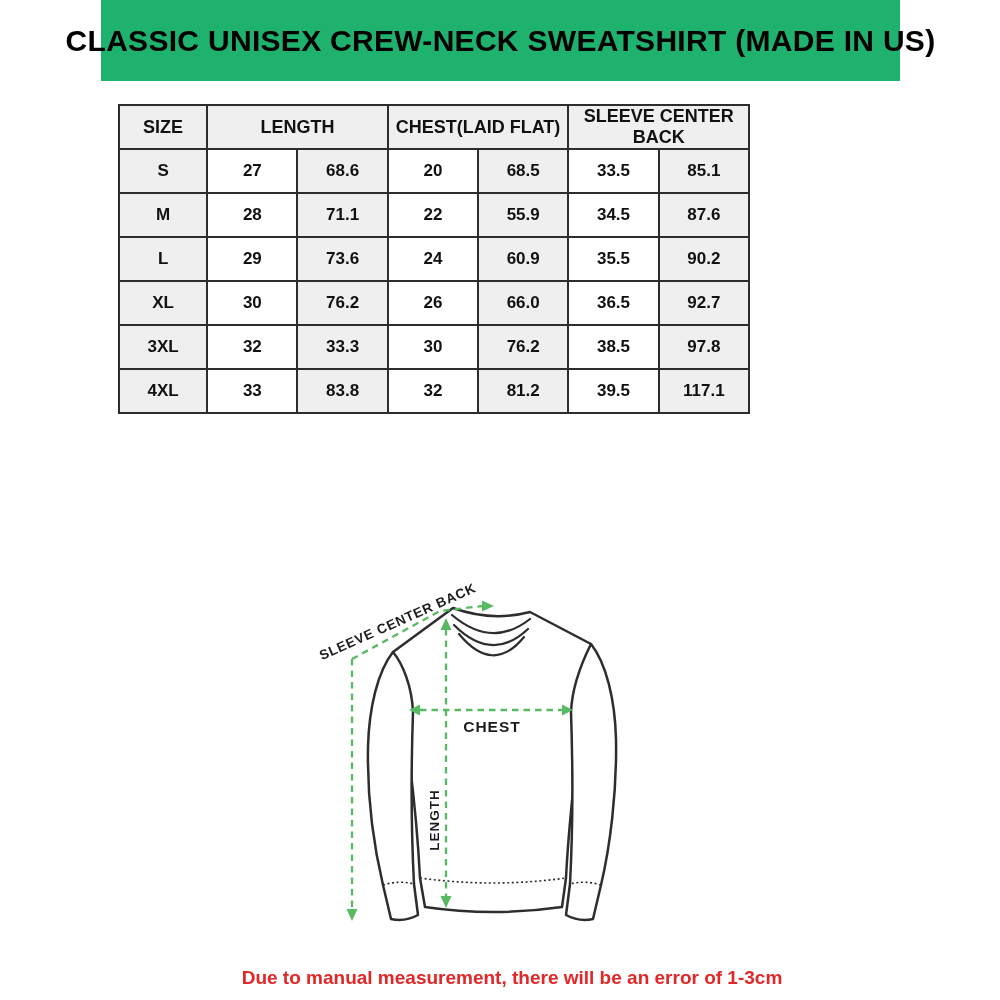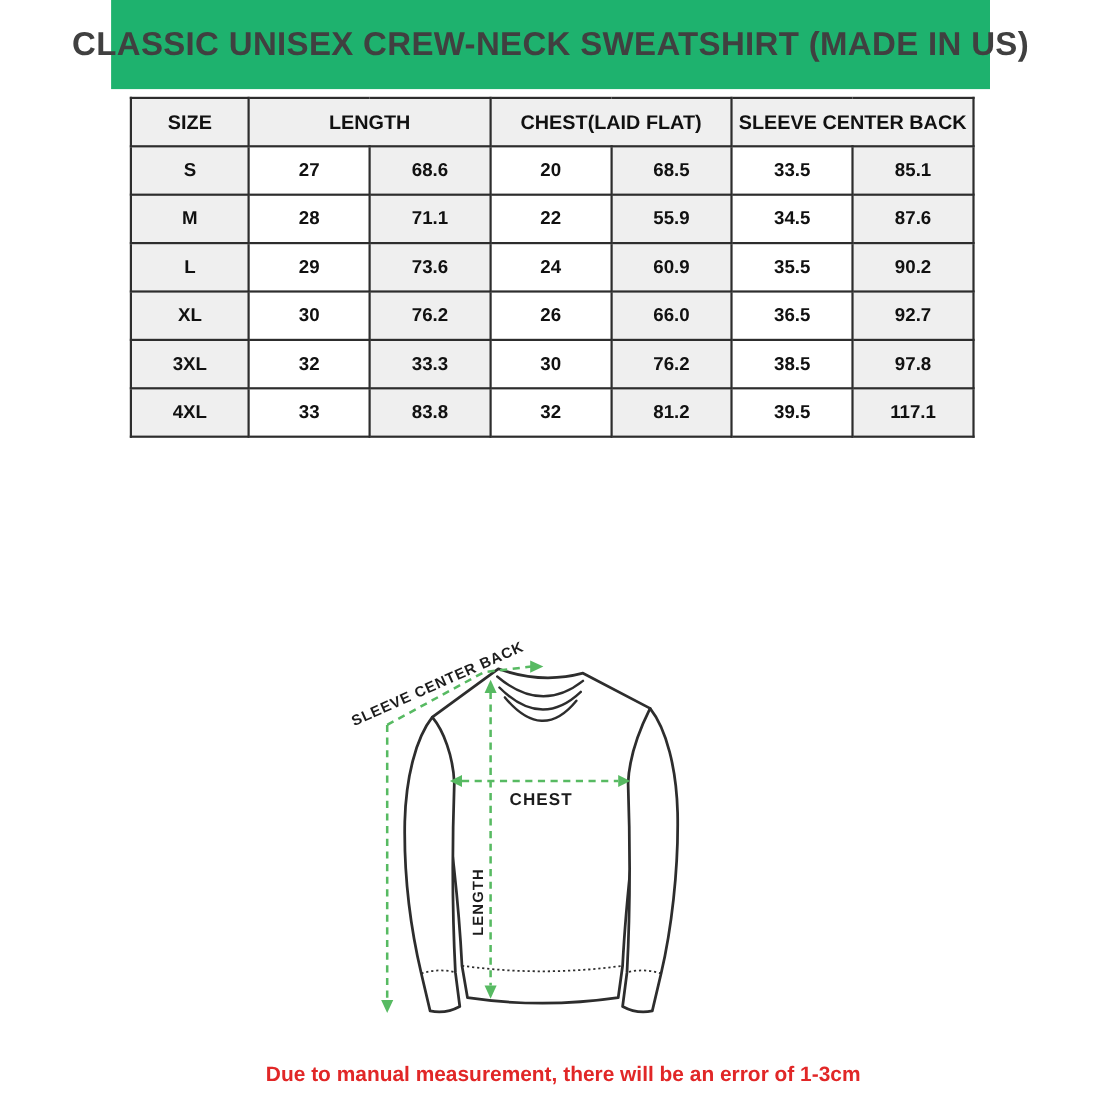--- a/index.html
+++ b/index.html
@@ -3,24 +3,24 @@
 <meta charset="utf-8">
 <style>
   html,body{margin:0;padding:0;background:#ffffff;}
   .page{position:relative;width:1000px;height:1000px;background:#ffffff;overflow:hidden;
         font-family:"Liberation Sans", sans-serif;color:#161616;}
 
   
   .banner{position:absolute;left:101px;top:0;width:799px;height:81px;
           background:var(--banner-green,#1eb26e);
           display:flex;align-items:center;justify-content:center;}
-  .banner h1{margin:0;color:#404040;font-size:30px;font-weight:bold;letter-spacing:.3px;white-space:nowrap;}
+  .banner h1{margin:0;color:#000000;font-size:30px;font-weight:bold;letter-spacing:.3px;white-space:nowrap;}
 
   
-  table.size-chart{position:absolute;left:118px;top:88px;width:768px;
+  table.size-chart{position:absolute;left:118px;top:104px;width:632px;
                    border-collapse:collapse;table-layout:fixed;}
   .size-chart th,.size-chart td{border:2px solid var(--line-dark,#2d2d2d);
                    height:42px;text-align:center;vertical-align:middle;
                    font-weight:bold;color:#111;background:#ffffff;padding:0;}
   .size-chart th{font-size:18px;background:var(--cell-gray,#efefef);}
   .size-chart td{font-size:17px;}
   .size-chart td.gray{background:var(--cell-gray,#efefef);}
 
   
   svg.diagram{position:absolute;left:300px;top:575px;width:400px;height:385px;overflow:visible;}

